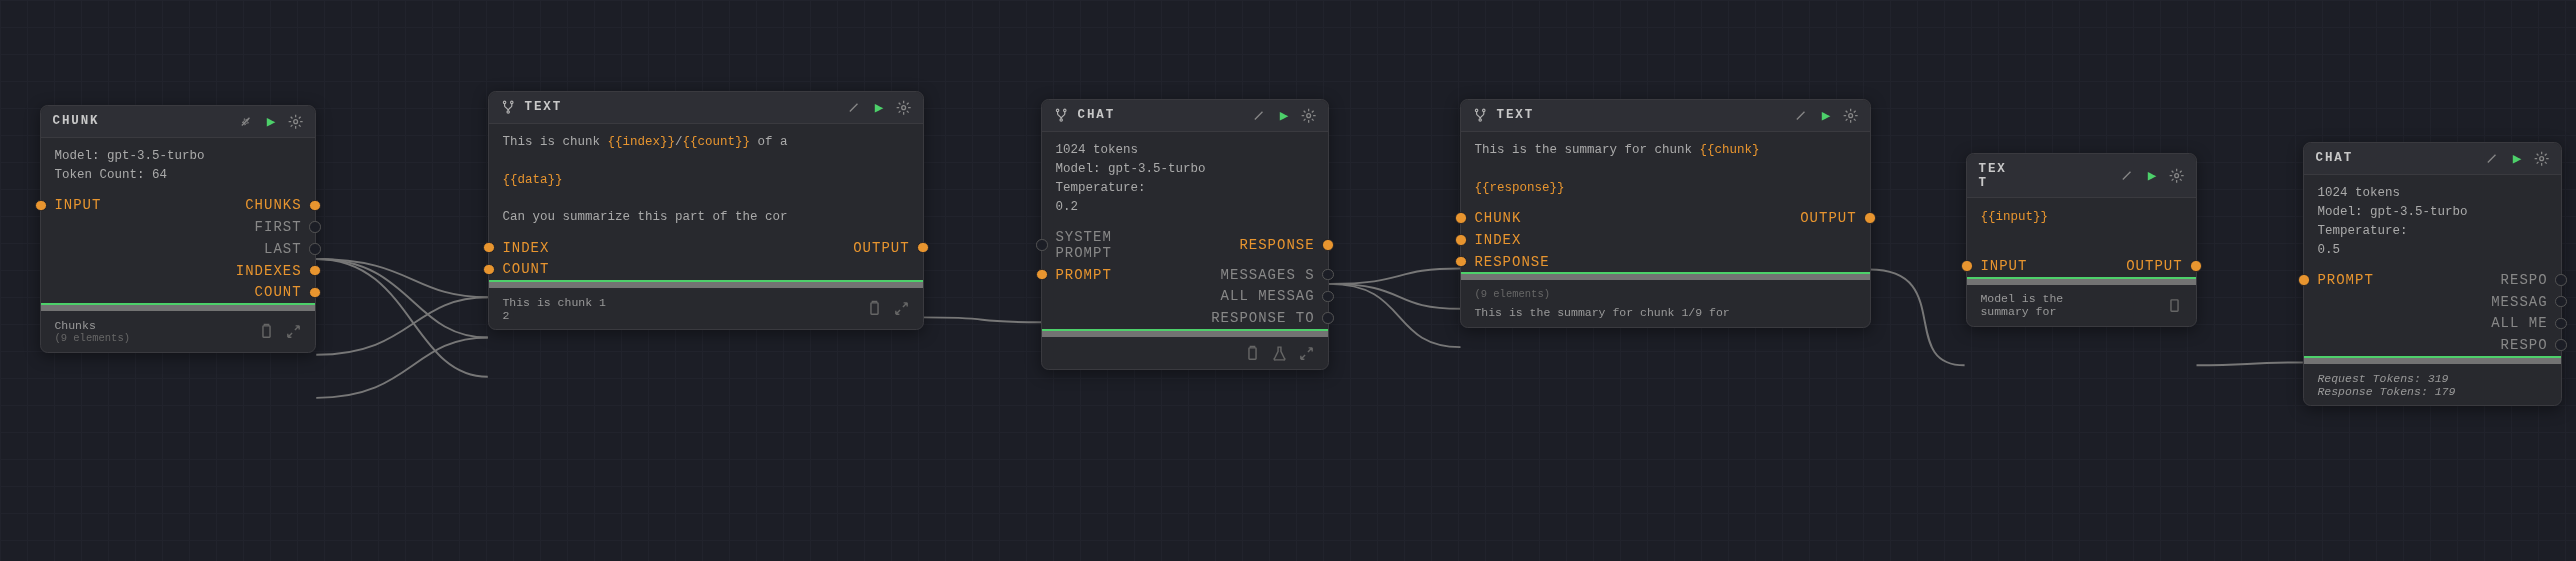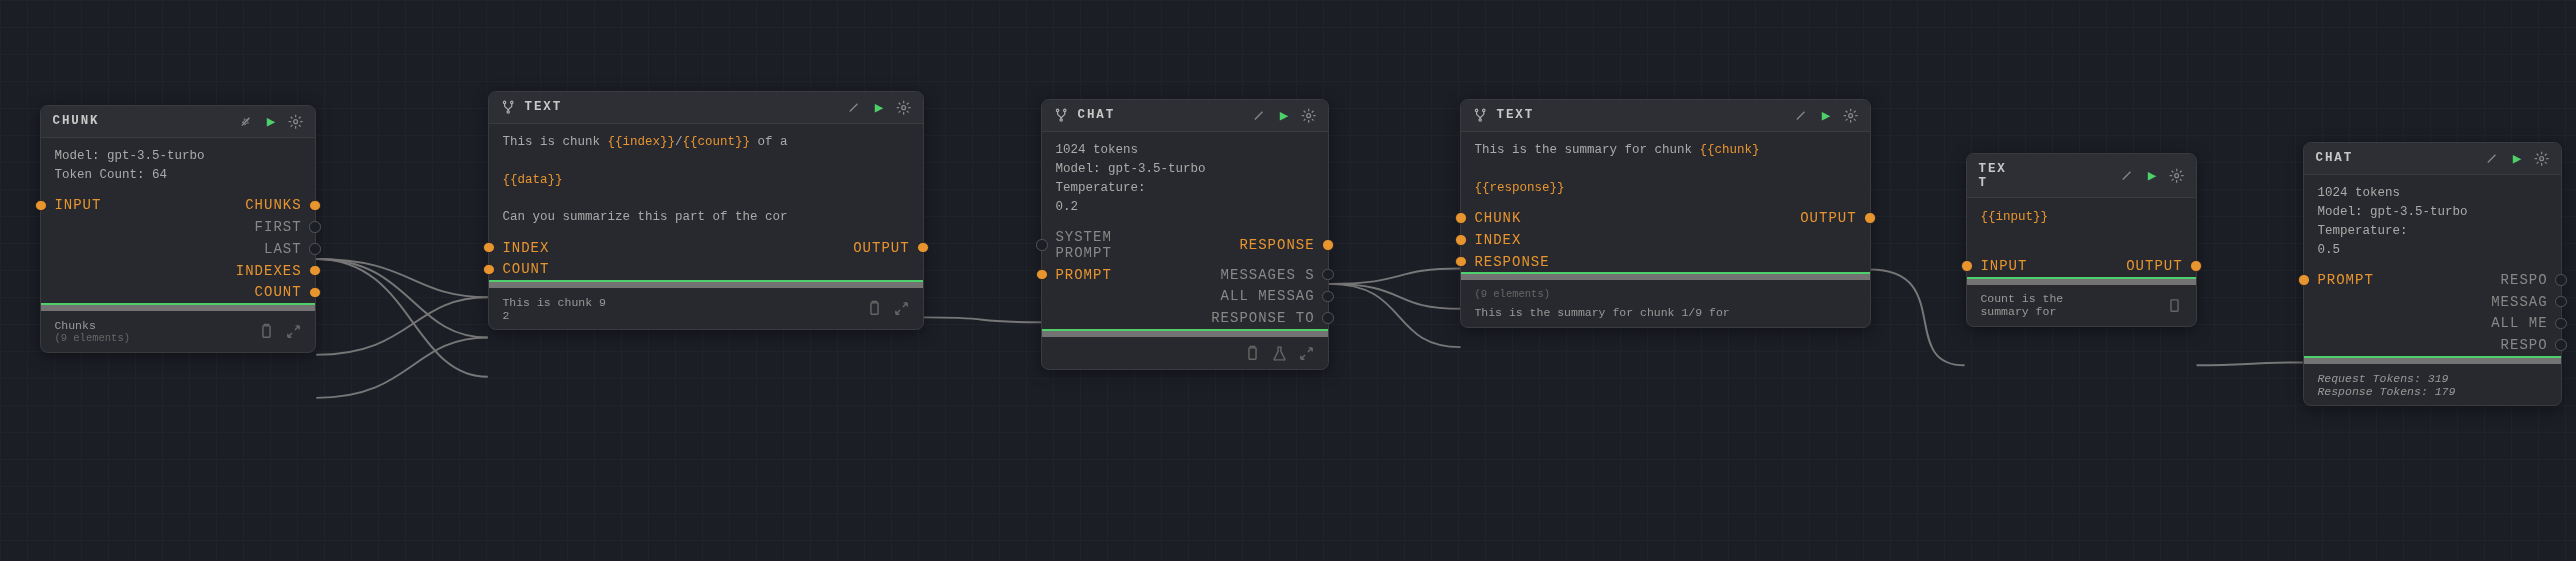--- a/index.html
+++ b/index.html
@@ -155,21 +155,21 @@
         </div>
     </div>
     <div class="port on">
         <span class="dot"></span>
         <span>COUNT</span>
       </div>
   </div>
   <div class="greenbar"></div>
   <div class="nfoot">
     <div class="txt">
-      <div>This is chunk 9</div>
+      <div>This is chunk 1</div>
       <div>2</div>
     </div>
     <svg class="ficon" viewBox="0 0 24 24" fill="none" stroke="currentColor" stroke-width="2">
         <rect x="7" y="4" width="10" height="16" rx="1"></rect>
         <path d="M9 4V2h6v2"></path>
       </svg>
     <svg class="ficon" viewBox="0 0 24 24" fill="none" stroke="currentColor" stroke-width="2">
         <path d="M4 20l6-6M20 4l-6 6M4 20v-5M4 20h5M20 4v5M20 4h-5"></path>
       </svg>
   </div>
@@ -334,21 +334,21 @@
         </div>
       <div class="port out on" style="flex:1">
           <span>OUTPUT</span>
           <span class="dot"></span>
         </div>
     </div>
   </div>
   <div class="greenbar"></div>
   <div class="nfoot">
     <div class="txt">
-      <div>Count is the</div>
+      <div>Model is the</div>
       <div>summary for</div>
     </div>
     <svg class="ficon" viewBox="0 0 24 24" fill="none" stroke="currentColor" stroke-width="2">
         <rect x="7" y="4" width="10" height="16" rx="1"></rect>
       </svg>
   </div>
 </div>
 
 <div class="node" style="left:2303px;top:142px;width:259px">
   <div class="nhead">

